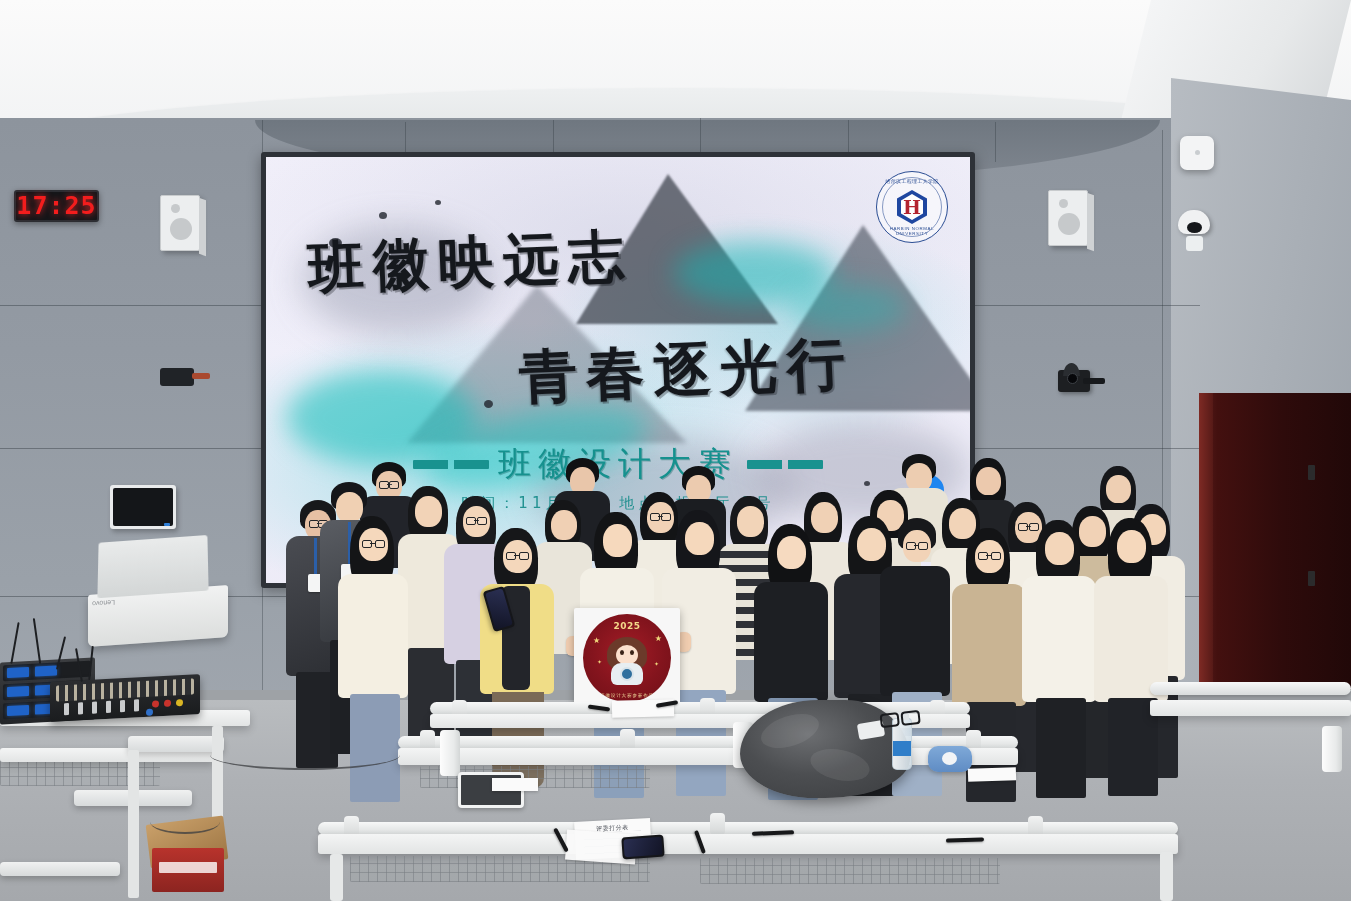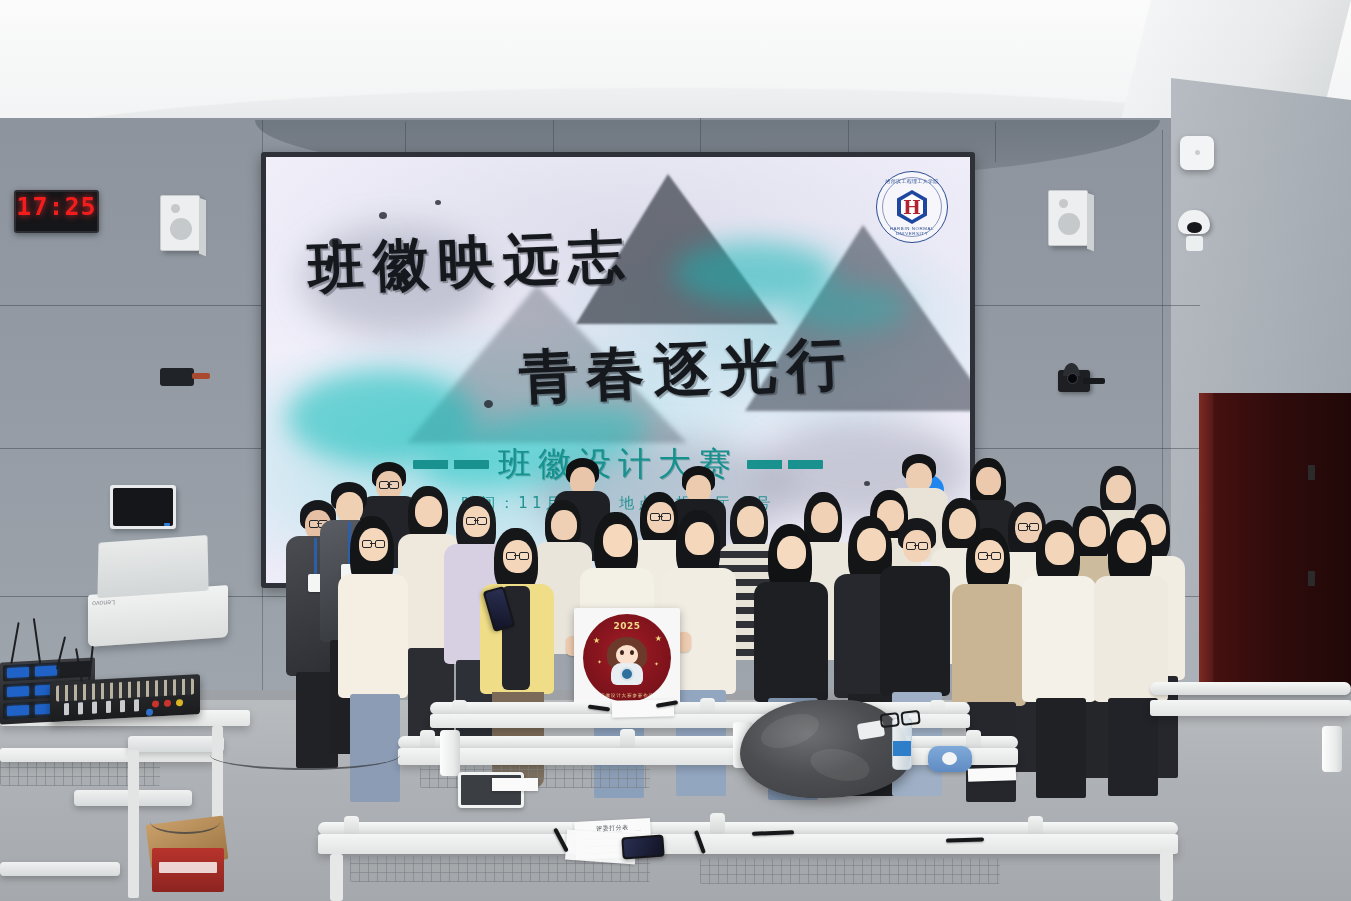--- a/index.html
+++ b/index.html
@@ -105,23 +105,23 @@
   .uni-top-text { position:absolute; top:6px; left:0; right:0; text-align:center;
     font-size:5px; color:#2a4d93; letter-spacing:.3px; }
   .uni-bot-text { position:absolute; bottom:6px; left:0; right:0; text-align:center;
     font-size:4.4px; color:#2a4d93; letter-spacing:.6px; }
 
   .wm-badge { position:absolute; right:26px; bottom:78px; width:30px; height:30px;
     border-radius:50%; background:#1f86f0; display:flex; align-items:center;
     justify-content:center; color:#fff; font-size:15px; font-weight:700; }
 
   
-  .clock { position:absolute; left:14px; top:190px; width:85px; height:43px;
+  .clock { position:absolute; left:14px; top:190px; width:85px; height:32px;
     background:#151619; border:2px solid #2c2e33; border-radius:3px;
-    display:flex; align-items:flex-start; justify-content:center;
+    display:flex; align-items:flex-end; justify-content:center;
     box-shadow:0 2px 6px rgba(0,0,0,.4); }
   .clock span { color:#f31d1d; font-family:"DejaVu Sans Mono", monospace;
     font-size:25px; font-weight:700; letter-spacing:1px;
     text-shadow:0 0 7px rgba(255,40,40,.85); }
 
   
   .speaker { position:absolute; width:40px; height:56px; background:#eceeef;
     border:1px solid #c8cbcd; border-radius:2px;
     box-shadow:3px 3px 5px rgba(0,0,0,.25); }
   .speaker::before { content:""; position:absolute; left:9px; top:22px;

